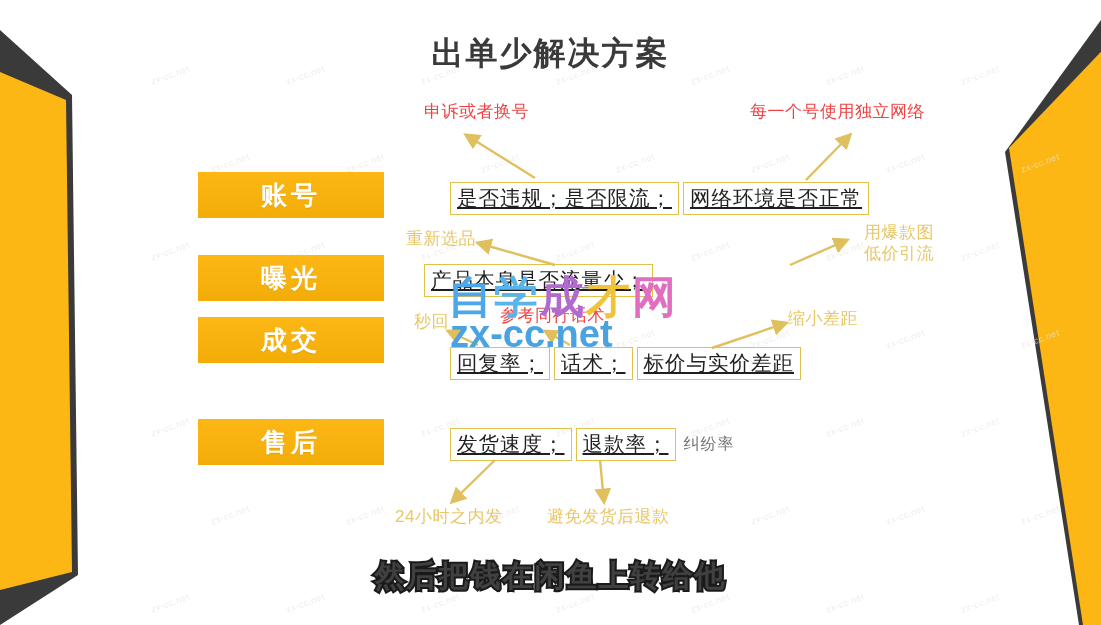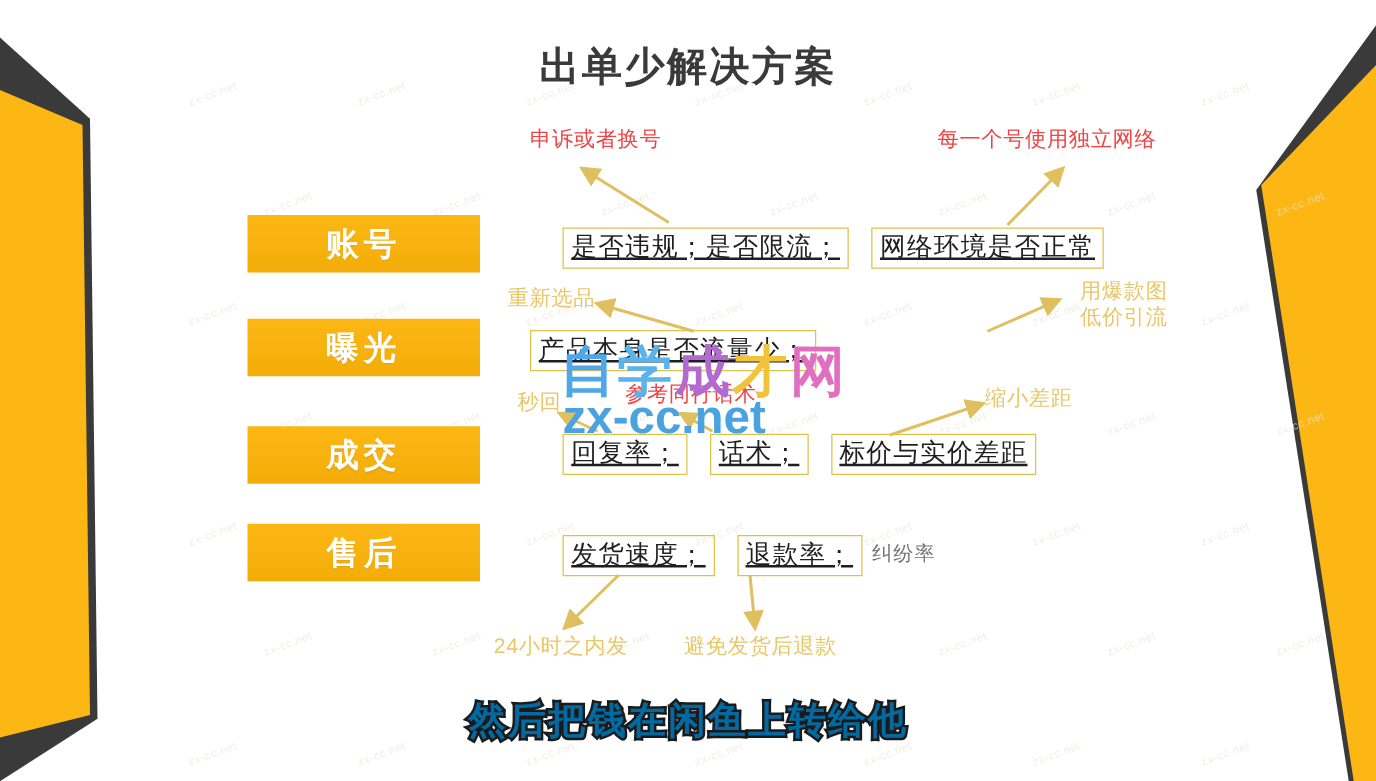--- a/index.html
+++ b/index.html
@@ -58,21 +58,21 @@
     border:1.6px solid #e0c14a;
     padding:3px 6px 4px 6px;
     font-size:20.5px;
     color:#1f1f1f;
     line-height:1.18;
     white-space:nowrap;
     background:transparent;
     letter-spacing:1px;
     text-decoration:underline;
   }
-  .bx + .bx { margin-left:18px; }
+  .bx + .bx { margin-left:4px; }
   .plain {
     padding:3px 6px 4px 8px;
     font-size:16px;
     color:#737373;
     line-height:1.18;
     white-space:nowrap;
     letter-spacing:1px;
     display:flex; align-items:center;text-align:right;
   }
 
@@ -108,21 +108,21 @@
     font-size:38px; font-weight:bold; letter-spacing:0px;
     white-space:nowrap;
   }
   .wm-url .u1 { color:#4aa3e0; }
 
   
   .subtitle {
     position:absolute; left:0; right:0; bottom:28px;
     text-align:center;
     font-size:30px; font-weight:bold;
-    color:#0369a1;
+    color:#404040;
     letter-spacing:2px;
     -webkit-text-stroke:4px #1a1a1a;
     paint-order:stroke fill;
     z-index:9;
   }
 </style>
 </head>
 <body>
 
 <div id="stage">
@@ -220,21 +220,21 @@
 
     <line x1="600" y1="460" x2="604" y2="502" stroke="#e0bf5e" stroke-width="2.4" marker-end="url(#ah)"></line>
   </svg>
 
   <div class="cat" style="left:198px; top:172px;">
       <span>账号</span>
     </div>
   <div class="cat" style="left:198px; top:255px;">
       <span>曝光</span>
     </div>
-  <div class="cat" style="left:198px; top:341px;text-align:center;">
+  <div class="cat" style="left:198px; top:317px;text-align:center;">
       <span>成交</span>
     </div>
   <div class="cat" style="left:198px; top:419px;">
       <span>售后</span>
     </div>
 
   <div class="boxrow" style="left:450px; top:182px;">
     <div class="bx">是否违规；是否限流；</div>
     <div class="bx">网络环境是否正常</div>
   </div>

